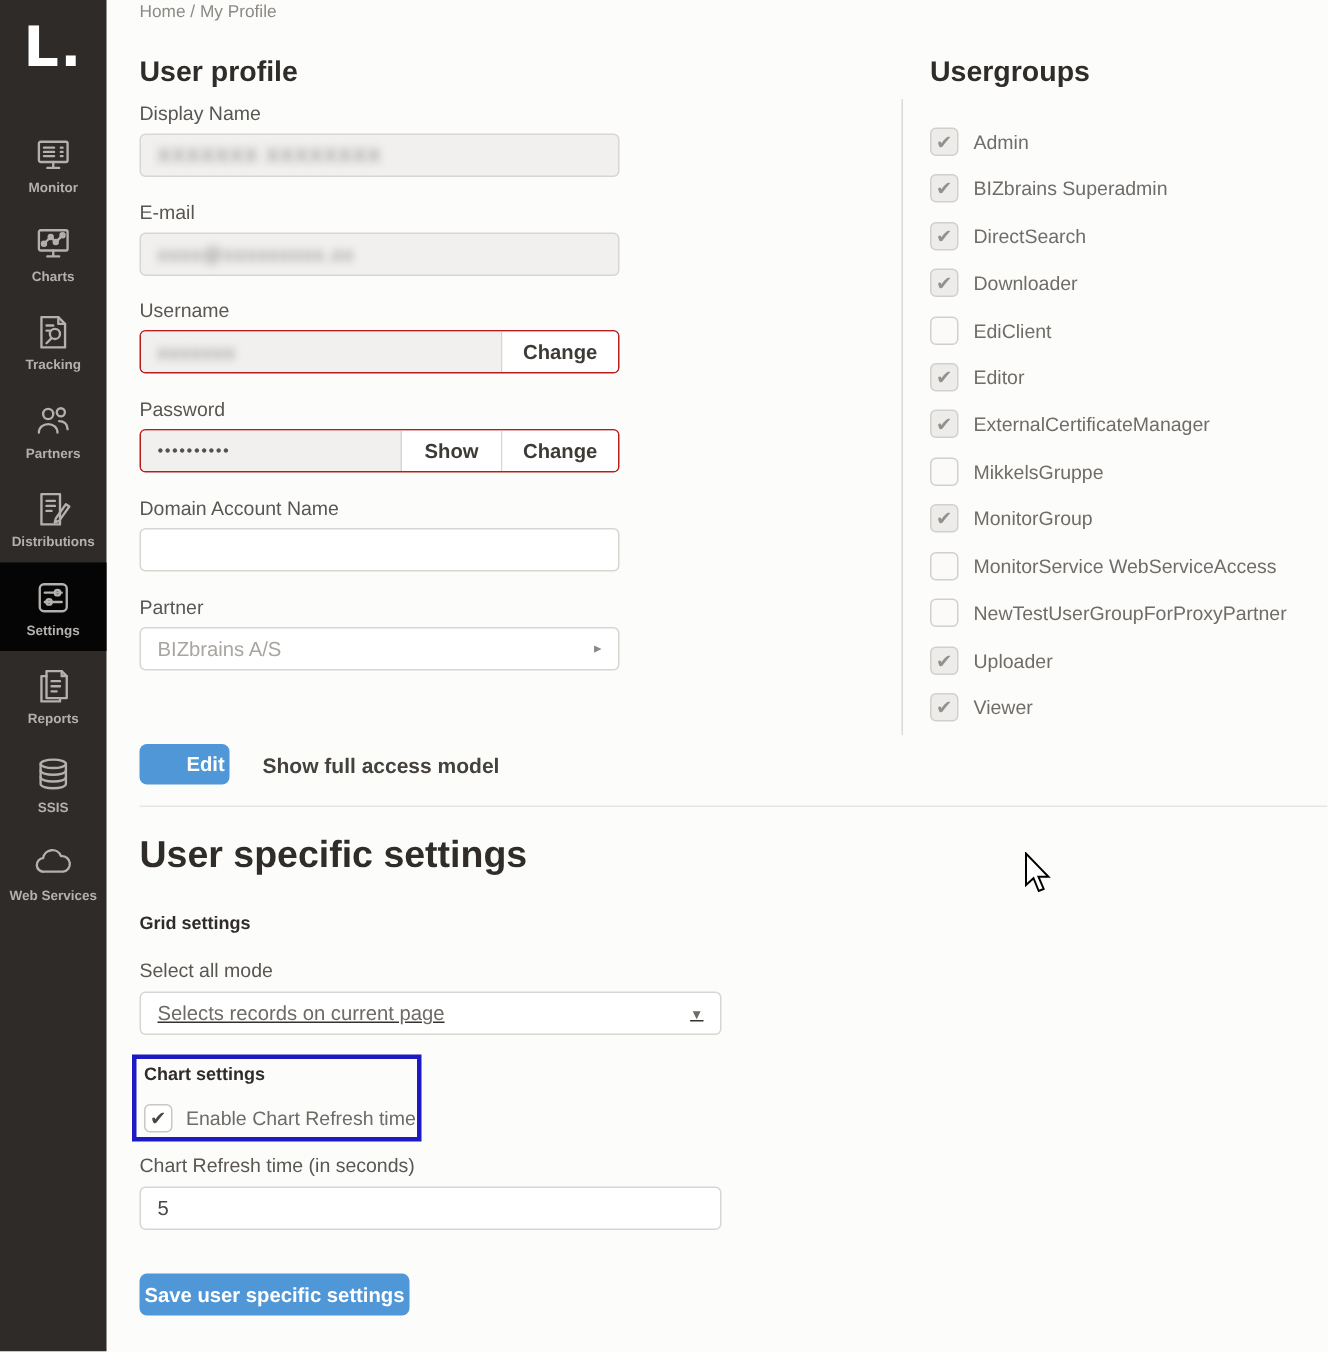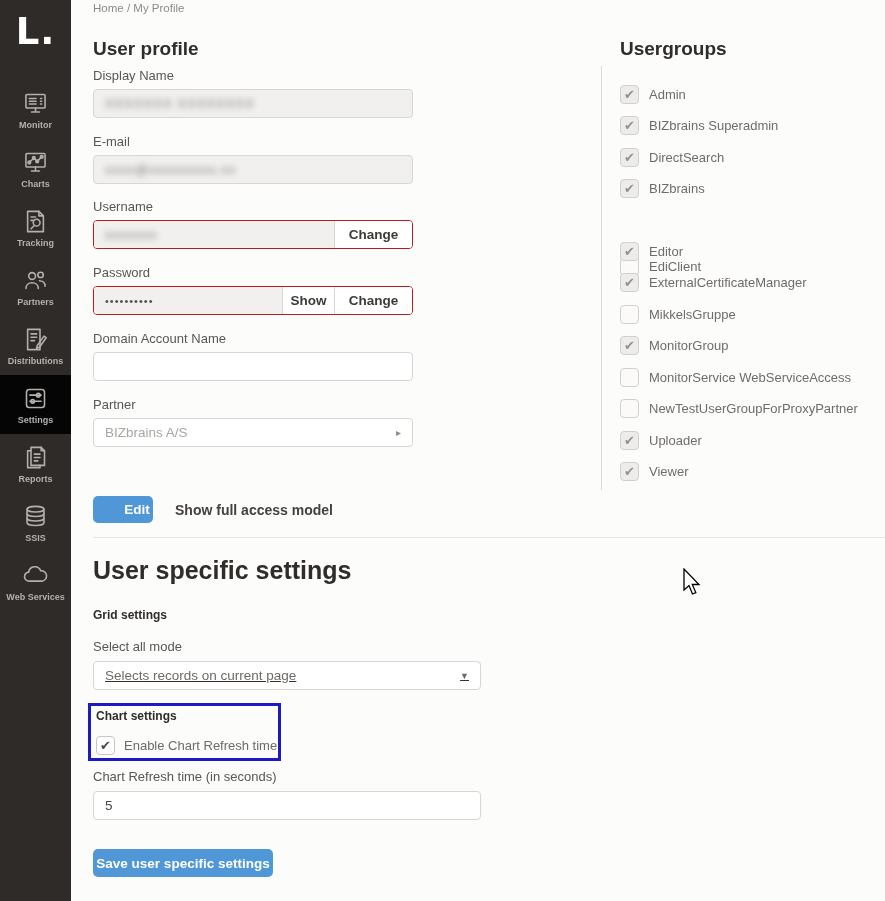--- a/index.html
+++ b/index.html
@@ -265,21 +265,21 @@
       <span class="redacted">xxxxxxx</span>
     </div>
     <button class="group-btn" style="width:77px;">Change</button>
   </div>
 
   <div class="form-label" style="top:265px;">Password</div>
   <div class="group-row" style="top:286px;">
     <div class="group-input">
       <span class="pw-dots">••••••••••</span>
     </div>
-    <button class="group-btn" style="width:52px;border-right:1px solid #d8d5d2;">Show</button>
+    <button class="group-btn" style="width:67px;border-right:1px solid #d8d5d2;">Show</button>
     <button class="group-btn" style="width:77px;">Change</button>
   </div>
 
   <div class="form-label" style="top:331px;">Domain Account Name</div>
   <div class="input-box white" style="top:352px;">
     <span></span>
   </div>
 
   <div class="form-label" style="top:397px;">Partner</div>
   <div class="input-box white" style="top:418px;justify-content:space-between;cursor:pointer;">
@@ -300,23 +300,23 @@
   <div class="ug-row" style="top:116px;">
     <span class="checkbox checked">✔</span>
     <span class="ug-label">BIZbrains Superadmin</span>
   </div>
   <div class="ug-row" style="top:148px;">
     <span class="checkbox checked">✔</span>
     <span class="ug-label">DirectSearch</span>
   </div>
   <div class="ug-row" style="top:179px;">
     <span class="checkbox checked">✔</span>
-    <span class="ug-label">BIZbrains</span>
-  </div>
-  <div class="ug-row" style="top:211px;margin-top:46px;">
+    <span class="ug-label">Downloader</span>
+  </div>
+  <div class="ug-row" style="top:211px;">
     <span class="checkbox">✔</span>
     <span class="ug-label">EdiClient</span>
   </div>
   <div class="ug-row" style="top:242px;">
     <span class="checkbox checked">✔</span>
     <span class="ug-label">Editor</span>
   </div>
   <div class="ug-row" style="top:273px;">
     <span class="checkbox checked">✔</span>
     <span class="ug-label">ExternalCertificateManager</span>

